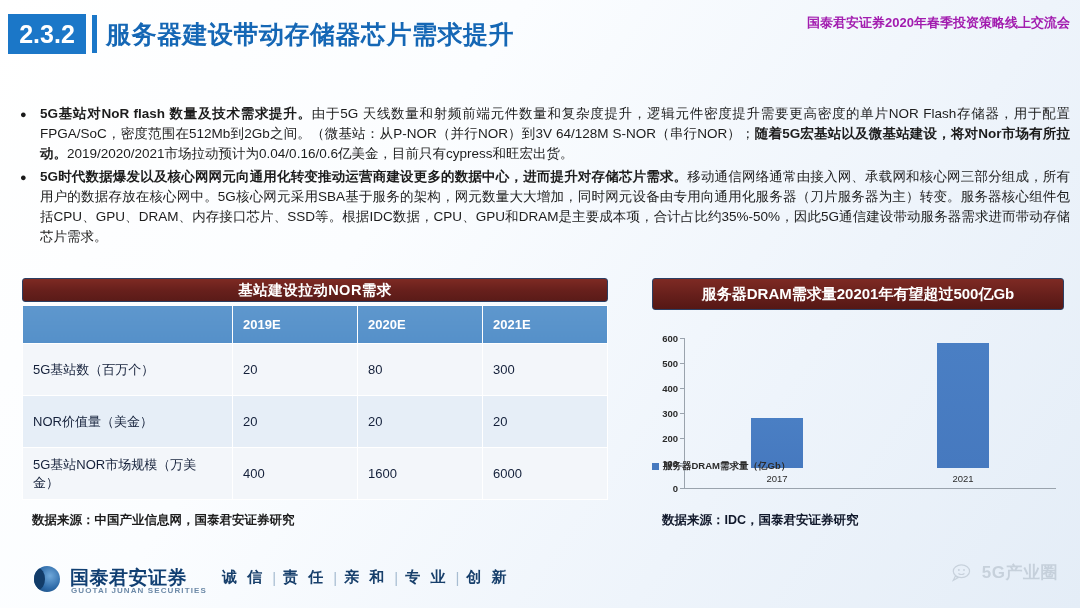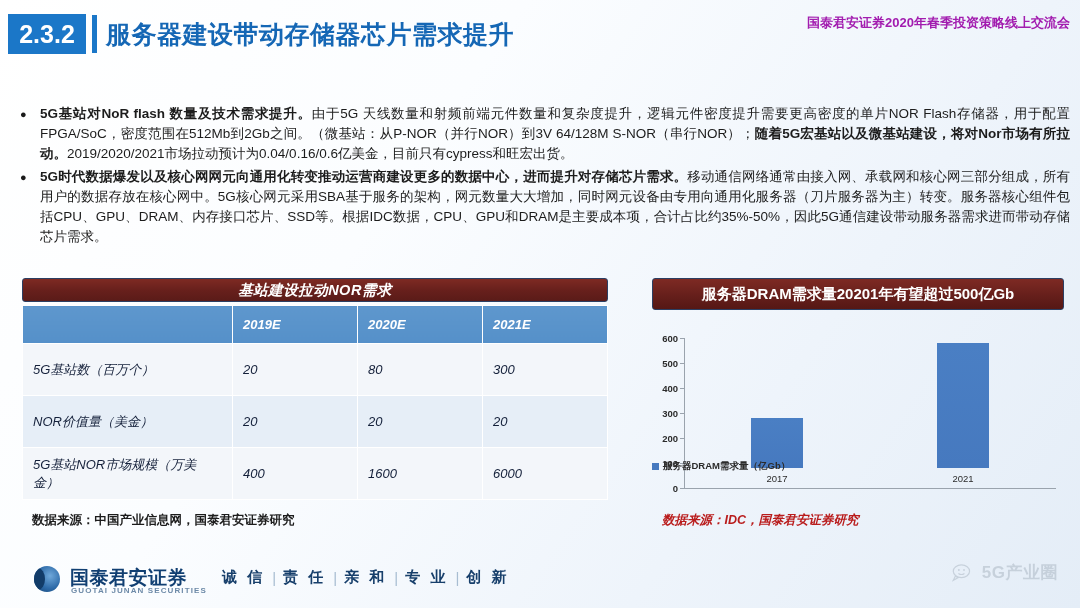--- a/index.html
+++ b/index.html
@@ -49,21 +49,21 @@
     position: absolute; left: 2px; top: 1px;
     font-size: 11px; color: #1a1a1a; line-height: 18px;
   }
   .para {
     font-size: 13.5px; line-height: 20px; color: #1c1c1c;
     text-align: justify;
   }
   .para b { font-weight: bold; }
 
   
-  .tbl-wrap { position: absolute; left: 22px; top: 278px; width: 586px; font-style: italic; }
+  .tbl-wrap { position: absolute; left: 22px; top: 278px; width: 586px; }
   .tbl-title {
     height: 24px;
     background: linear-gradient(to bottom, #7e2a23 0%, #68201c 50%, #5a1b18 100%);
     border: 1px solid #2b3f63;
     border-radius: 3px;
     color: #ffffff; font-size: 14.5px; font-weight: bold;
     display: flex; align-items: center; justify-content: center;
     letter-spacing: 0.5px;
   }
   table.data { width: 100%; border-collapse: collapse; margin-top: 3px; }
@@ -135,21 +135,21 @@
   .legend {
     position: absolute; left: 0; top: 182px; width: 412px;
     display: flex; align-items: center; 
     gap: 4px;
   }
   .legend-swatch { width: 7px; height: 7px; background: #4679bf; }
   .legend-text { font-size: 9.5px; font-weight: bold; color: #2b2b2b; }
 
   .src-right {
     position: absolute; left: 662px; top: 512px;
-    font-size: 12.5px; font-weight: bold; color: #b91c1c; font-style: italic;
+    font-size: 12.5px; font-weight: bold; color: #0f172a;
   }
 
   
   .footer { position: absolute; left: 0; bottom: 8px; width: 1080px; height: 44px; }
   .logo-mark {
     position: absolute; left: 34px; top: 10px;
     width: 26px; height: 26px; border-radius: 50%;
     background: radial-gradient(circle at 62% 38%, #6fa8da 0%, #2d6aa8 55%, #13406f 100%);
     overflow: hidden;
   }

